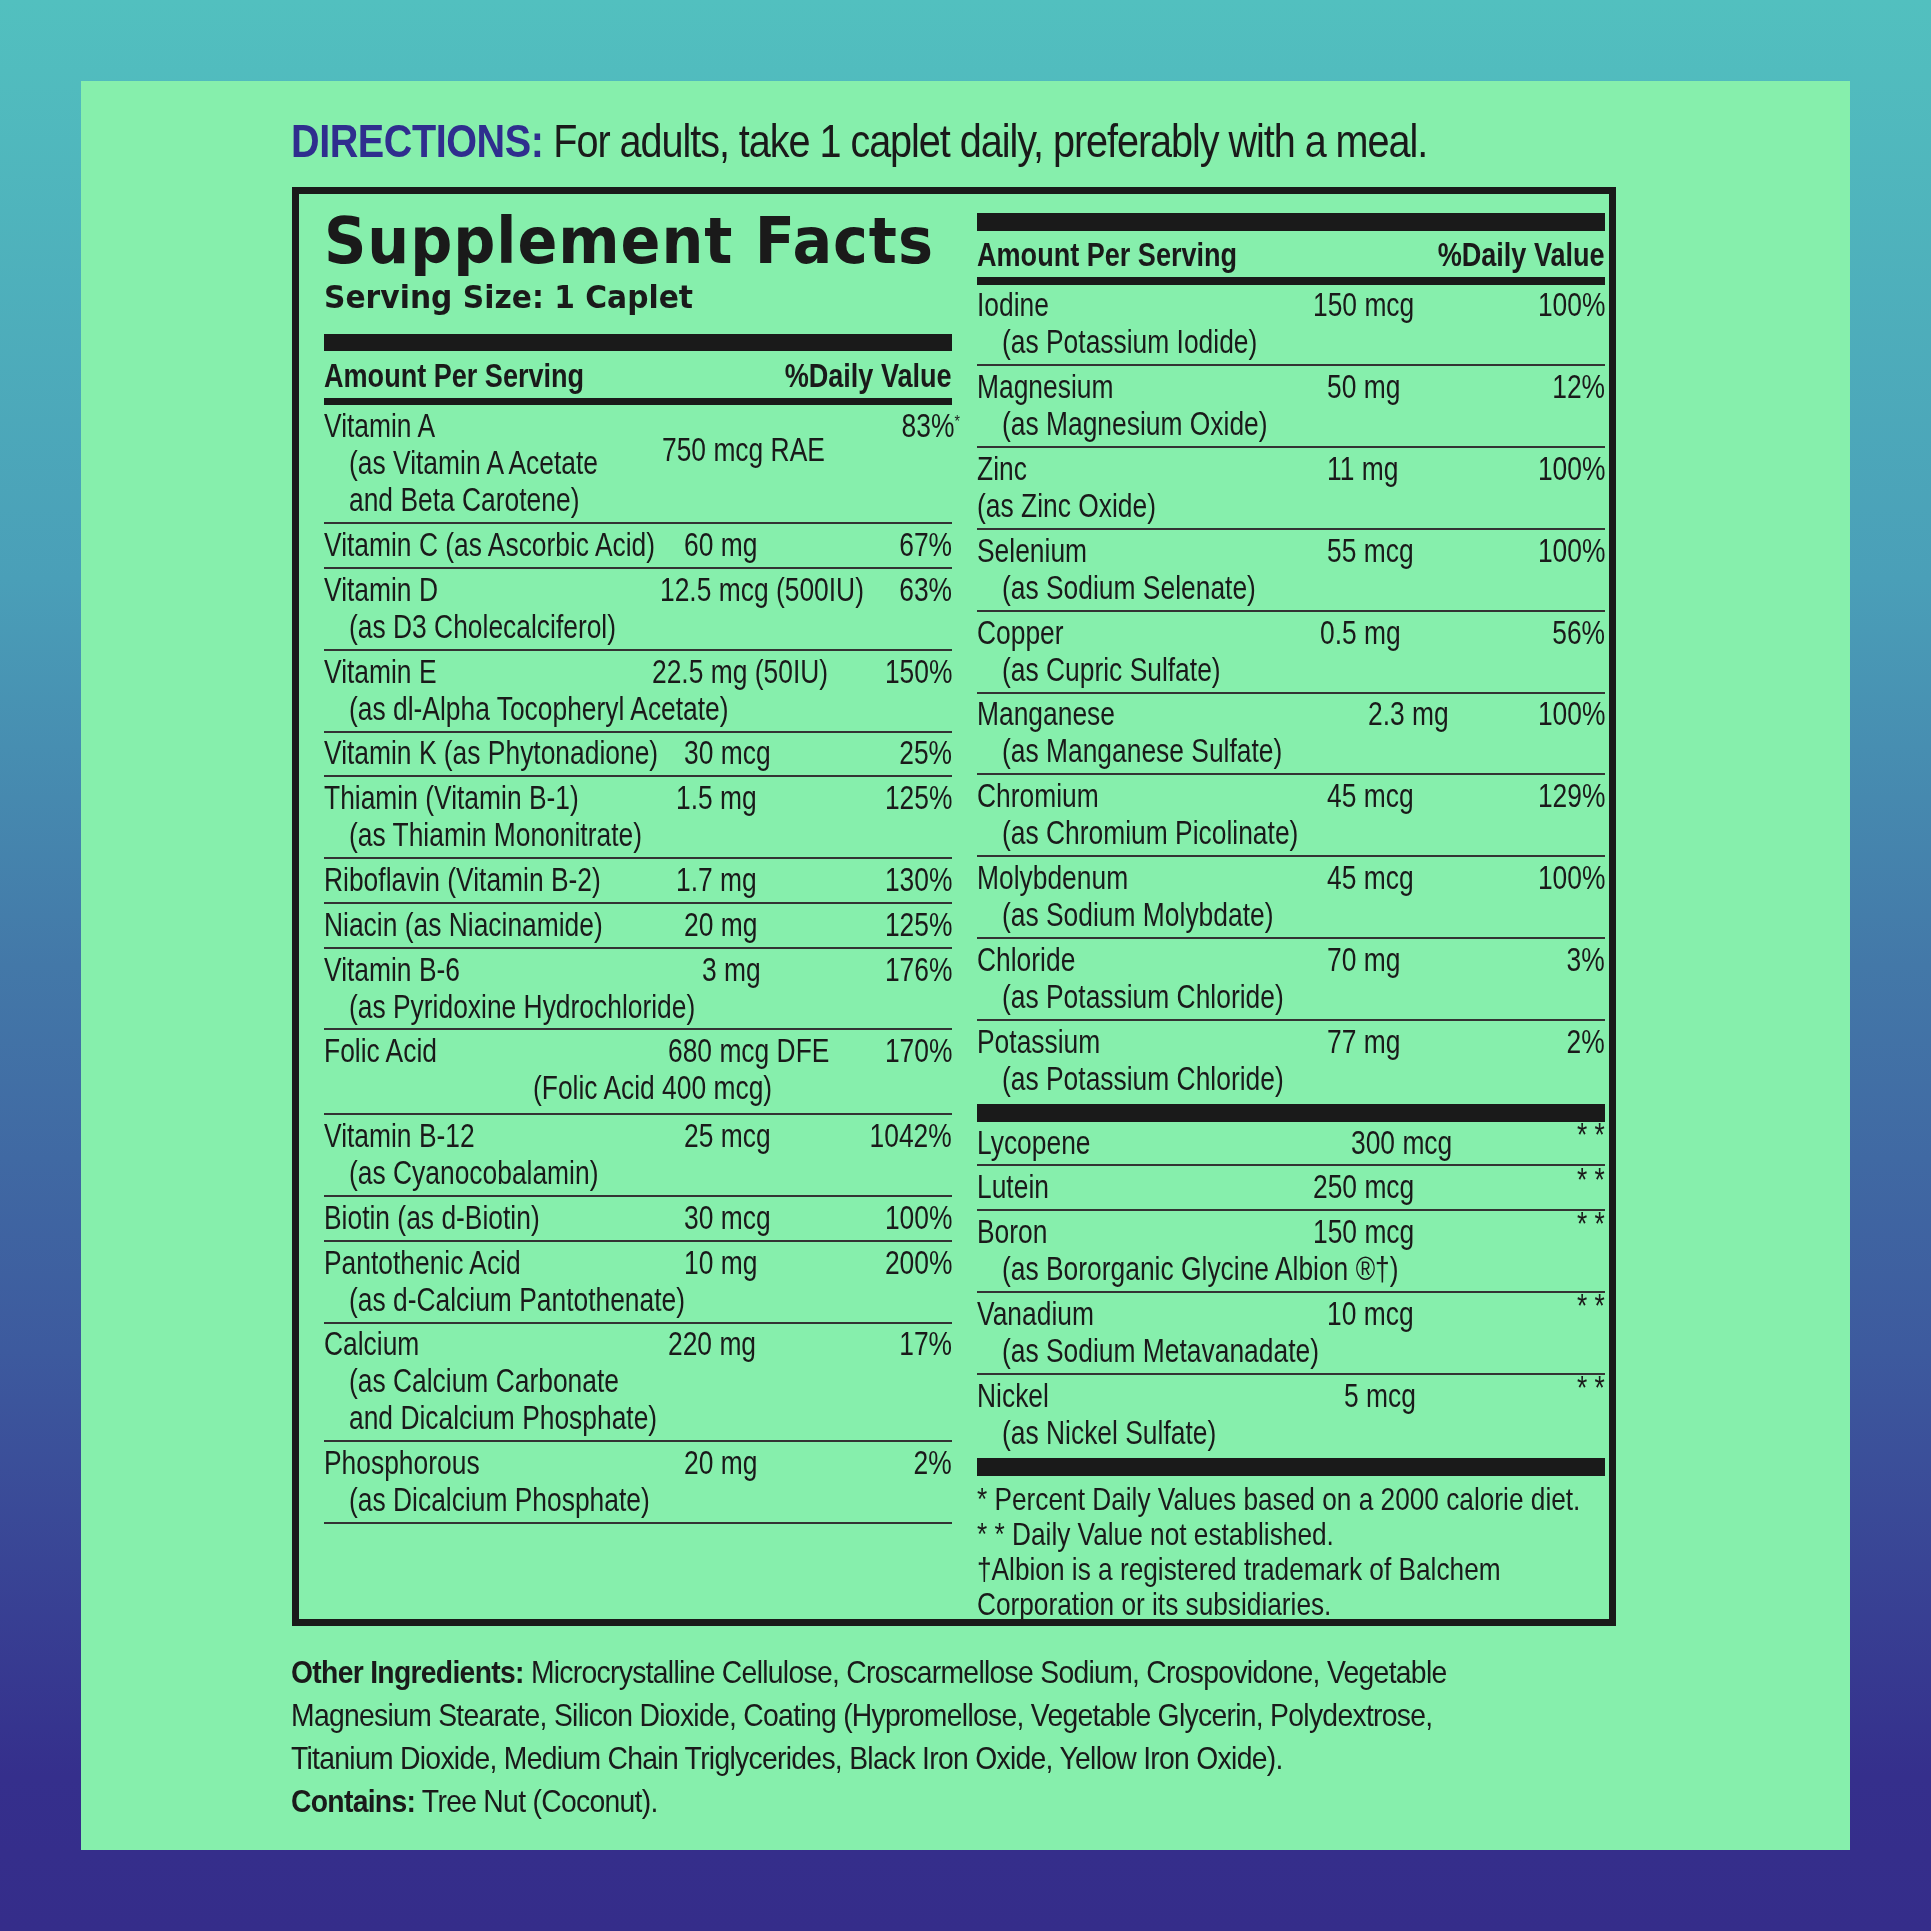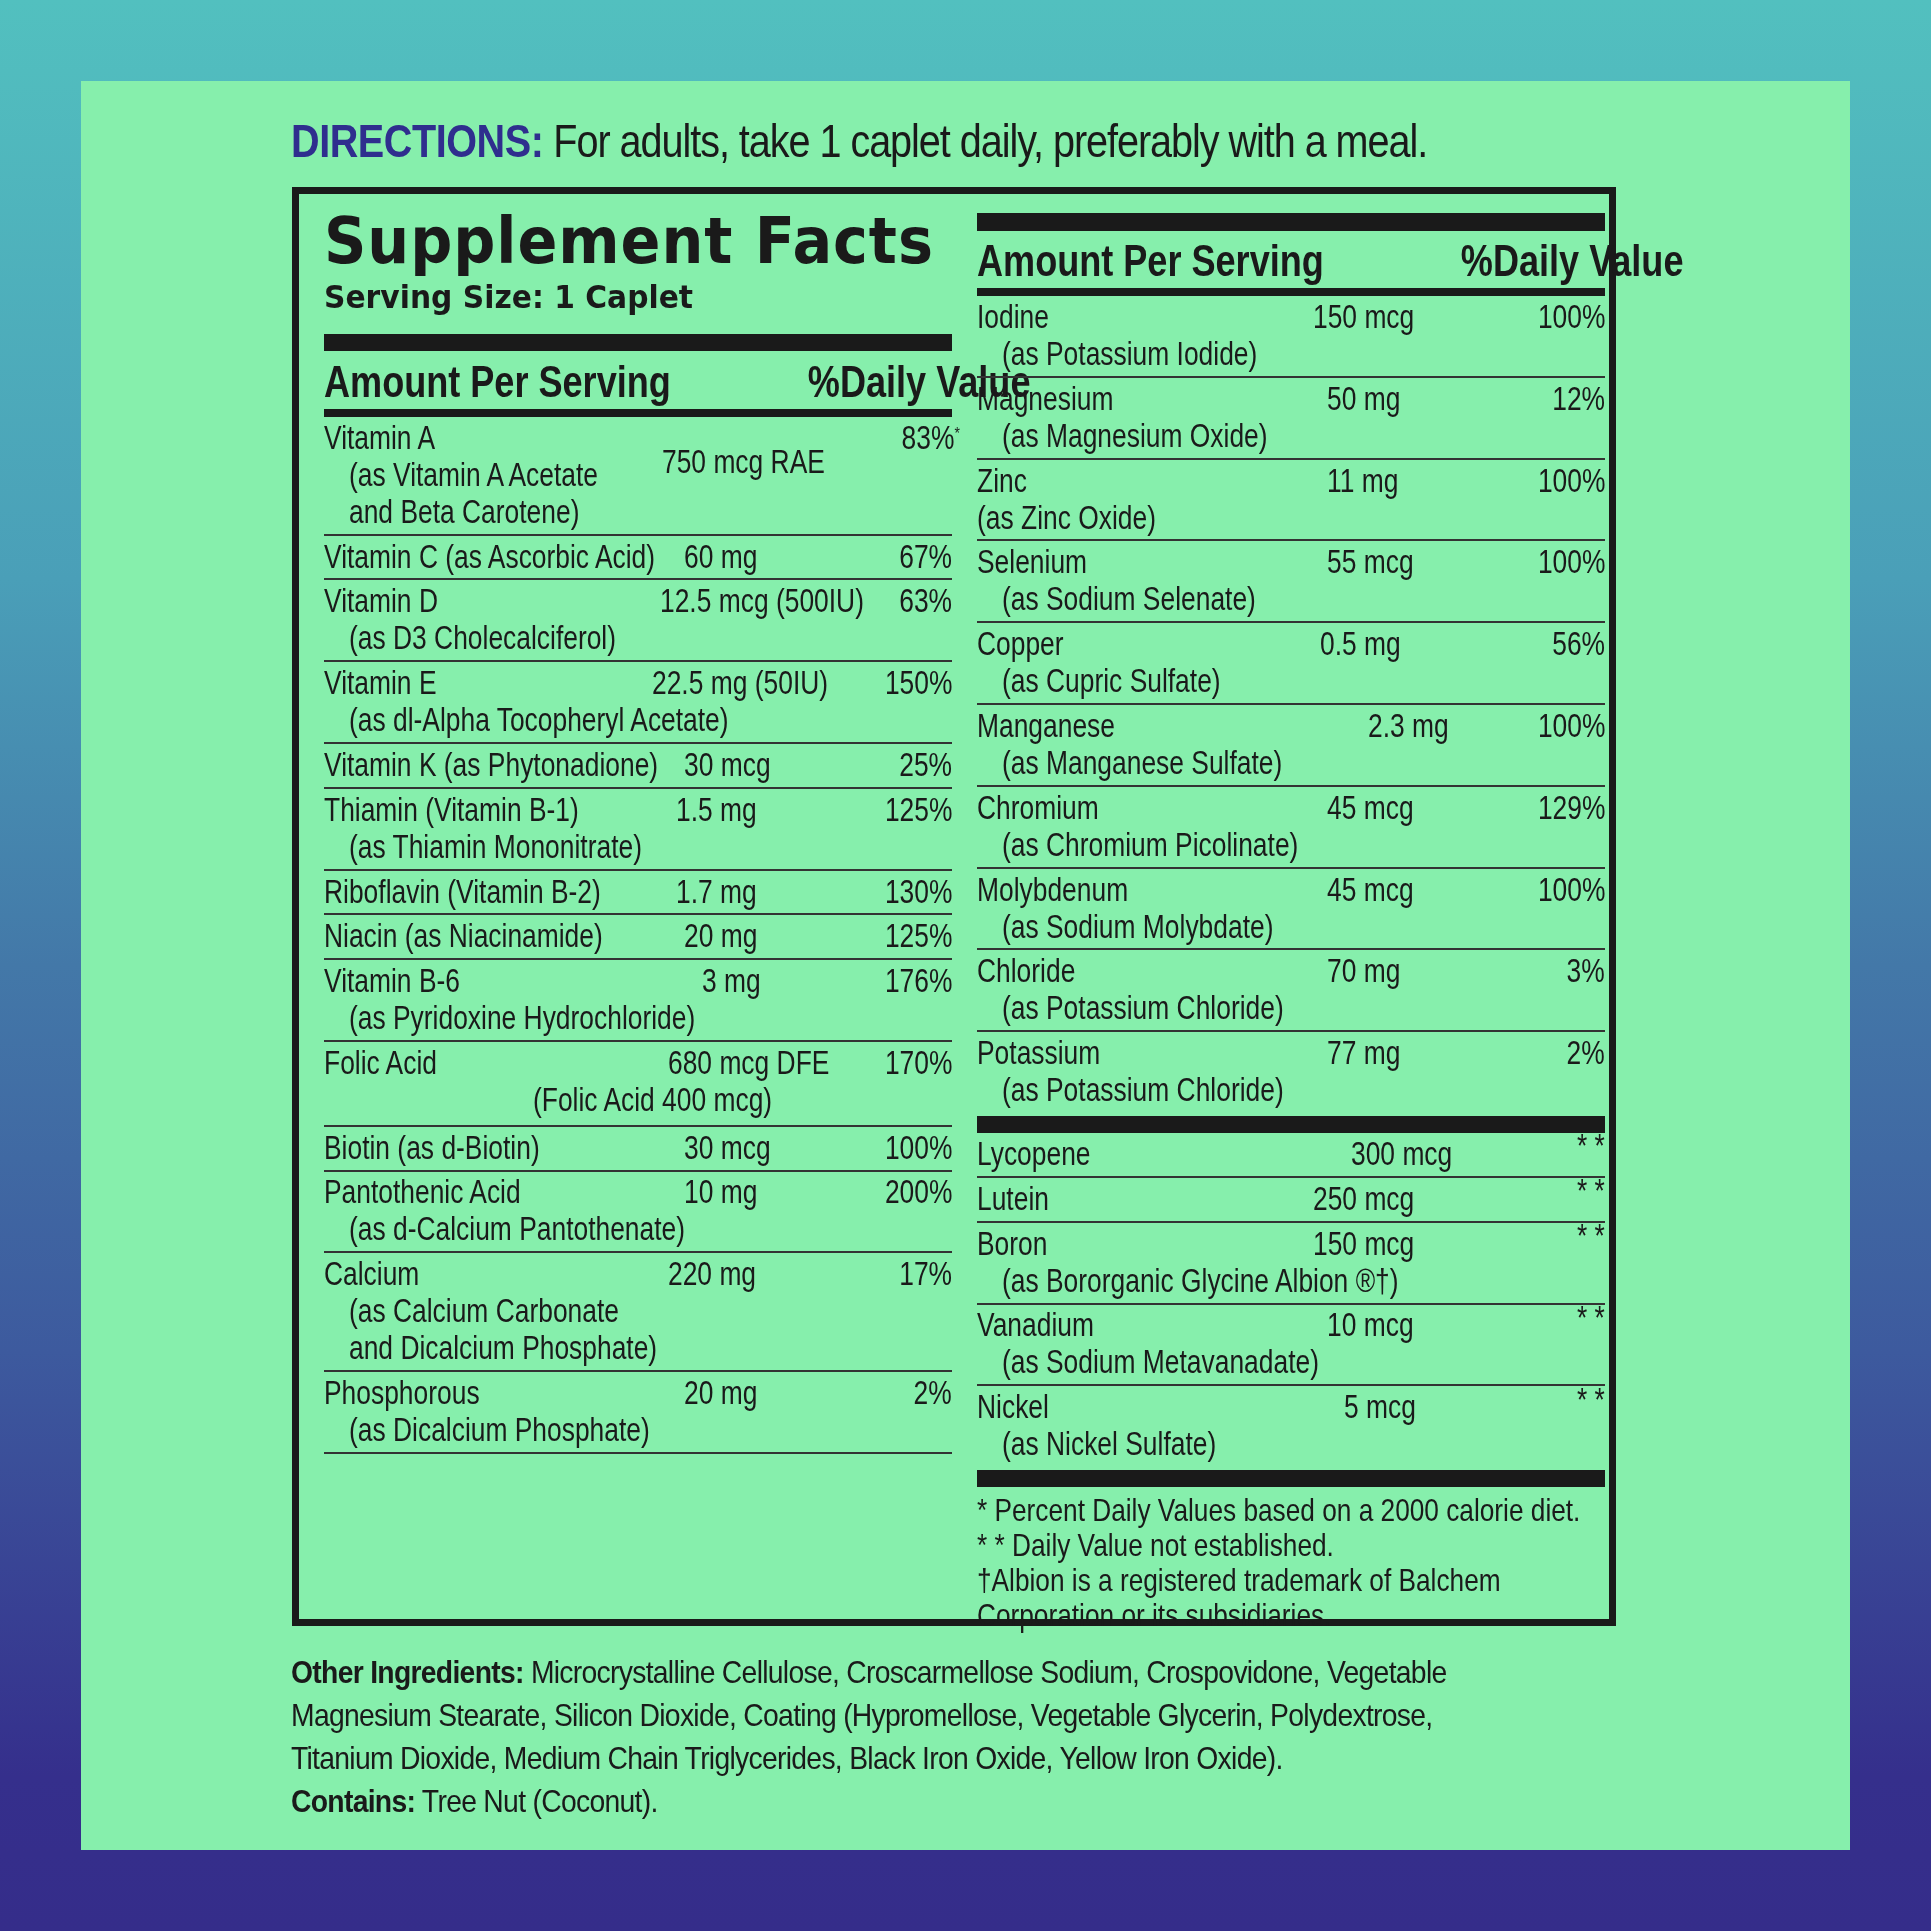--- a/index.html
+++ b/index.html
@@ -35,21 +35,21 @@
     transform: scaleX(0.92); transform-origin: left top; white-space: nowrap;
   }
   .serving {
     font-weight: bold; font-size: 32px; margin-top: 7.7px; line-height: 1;
     font-family: "DejaVu Sans", sans-serif; transform: scaleX(0.93); transform-origin: left top; white-space: nowrap;
   }
   .thick-bar { height: 17.4px; background: #1a1a1a; }
   .mid-bar { height: 7.7px; background: #1a1a1a; }
   .hdr-row {
     display: flex; justify-content: space-between; align-items: center;
-    font-weight: bold; font-size: 44px; padding: 7.7px 0 3.9px 0; line-height: 1.05; gap: 12px;
+    font-weight: bold; font-size: 33px; padding: 7.7px 0 3.9px 0; line-height: 1.05; gap: 12px;
   }
   .hdr-row span { display: inline-block; transform: scaleX(0.82); white-space: nowrap; }
   .hdr-row .l { transform-origin: left bottom; }
   .hdr-row .r { transform-origin: right bottom; }
   .row {
     position: relative; border-bottom: 2.4px solid #333;
     font-size: 33px; line-height: 37px; padding: 1.9px 0 3.9px 0;
   }
   .row.noline { border-bottom: none; }
   .row .name, .row .sub, .row .amt, .row .dv {
@@ -158,20 +158,26 @@
           <div class="dv-wrap"><span class="dv">176%</span></div>
         </div>
 
         <div class="row" style="height:77px;">
           <div><span class="name">Folic Acid</span></div>
           <div class="amt-wrap" style="left:344px;"><span class="amt">680 mcg DFE</span></div>
           <div class="folic-sub"><span>(Folic Acid 400 mcg)</span></div>
           <div class="dv-wrap"><span class="dv">170%</span></div>
         </div>
 
+        <div class="row">
+          <div><span class="name">Vitamin B-12</span></div>
+          <div class="sub-line"><span class="sub">(as Cyanocobalamin)</span></div>
+          <div class="amt-wrap" style="left:360px;"><span class="amt">25 mcg</span></div>
+          <div class="dv-wrap"><span class="dv">1042%</span></div>
+        </div>
 
         <div class="row">
           <div><span class="name">Biotin (as d-Biotin)</span></div>
           <div class="amt-wrap" style="left:360px;"><span class="amt">30 mcg</span></div>
           <div class="dv-wrap"><span class="dv">100%</span></div>
         </div>
 
         <div class="row">
           <div><span class="name">Pantothenic Acid</span></div>
           <div class="sub-line"><span class="sub">(as d-Calcium Pantothenate)</span></div>

